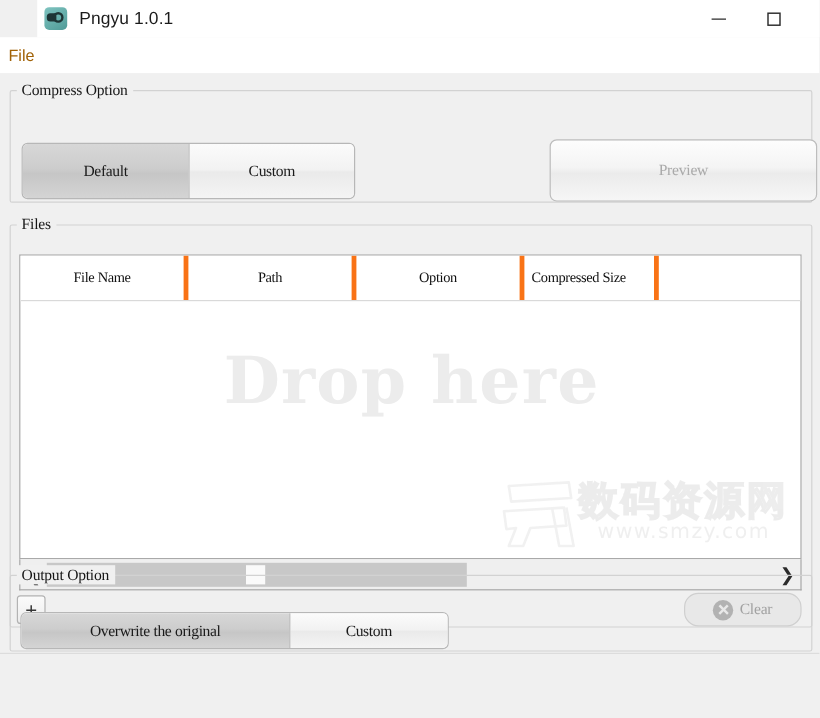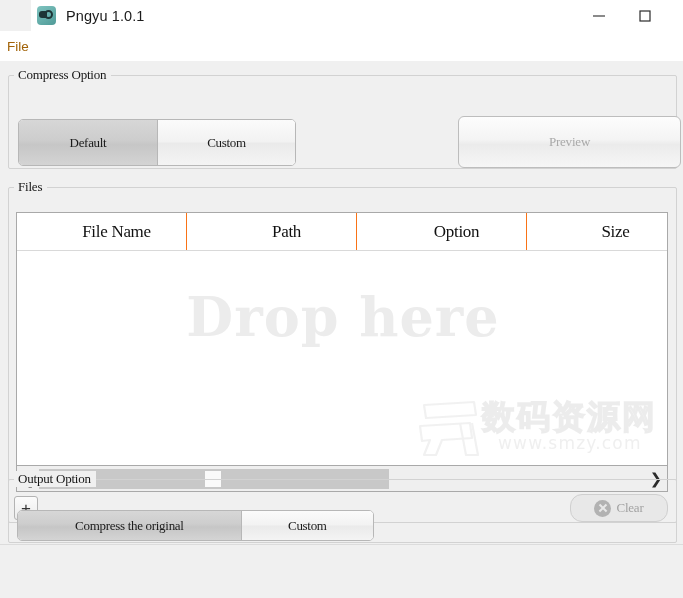--- a/index.html
+++ b/index.html
@@ -184,29 +184,28 @@
     width: 100%; height: 38px;
     display: flex;
     background: #ffffff;
     border-bottom: 1px solid #d9d9d9;
     box-sizing: border-box;
   }
   #table-head .th {
     display: flex;
     align-items: center;
     justify-content: center;
-    font-size: 17px;
+    font-size: 12px;
     color: #101010;
     letter-spacing: -0.3px;
-    border-right: 1px solid #f97316;
+    border-right: 4px solid #f97316;
     box-sizing: border-box;
     overflow: hidden;
     white-space: nowrap;
     flex: none;
-    margin-left: 30px;
   }
   #drop-here {
     position: absolute;
     left: 0; top: 72px;
     width: 652px;
     text-align: center;
     font-family: "DejaVu Serif", serif;
     font-weight: bold;
     font-size: 54px;
     color: #ececec;
@@ -387,21 +386,20 @@
   </div>
 
   <div class="group" id="group-files">
     <div class="legend mono">Files</div>
 
     <div id="table-wrap">
       <div id="table-head">
         <div class="th mono" style="width:140px">File Name</div>
         <div class="th mono" style="width:140px">Path</div>
         <div class="th mono" style="width:140px">Option</div>
-        <div class="th mono" style="width:118px">Size</div>
         <div class="th mono" style="width:112px;justify-content:flex-start;padding-left:6px">Compressed Size</div>
       </div>
 
       <div id="drop-here">Drop here</div>
     </div>
 
     <div id="watermark">
       <svg id="wm-logo" viewBox="0 0 74 66">
         <g fill="none" stroke="#e9e9e9" stroke-width="2.2" stroke-linejoin="round">
           <path d="M10 12 L60 9 L62 22 L12 25 Z"></path>
@@ -428,20 +426,20 @@
     <div id="btn-clear">
       <div id="clear-x"></div>
       <div id="clear-label" class="mono">Clear</div>
     </div>
   </div>
 
   <div class="group" id="group-output">
     <div class="legend mono">Output Option</div>
 
     <div class="seg" id="seg-output">
-      <div class="segbtn on mono">Compress the original</div>
+      <div class="segbtn on mono">Overwrite the original</div>
       <div class="segbtn off mono">Custom</div>
     </div>
   </div>
 
   <div id="bottom-rule"></div>
 
 </div>
 
 </body></html>

